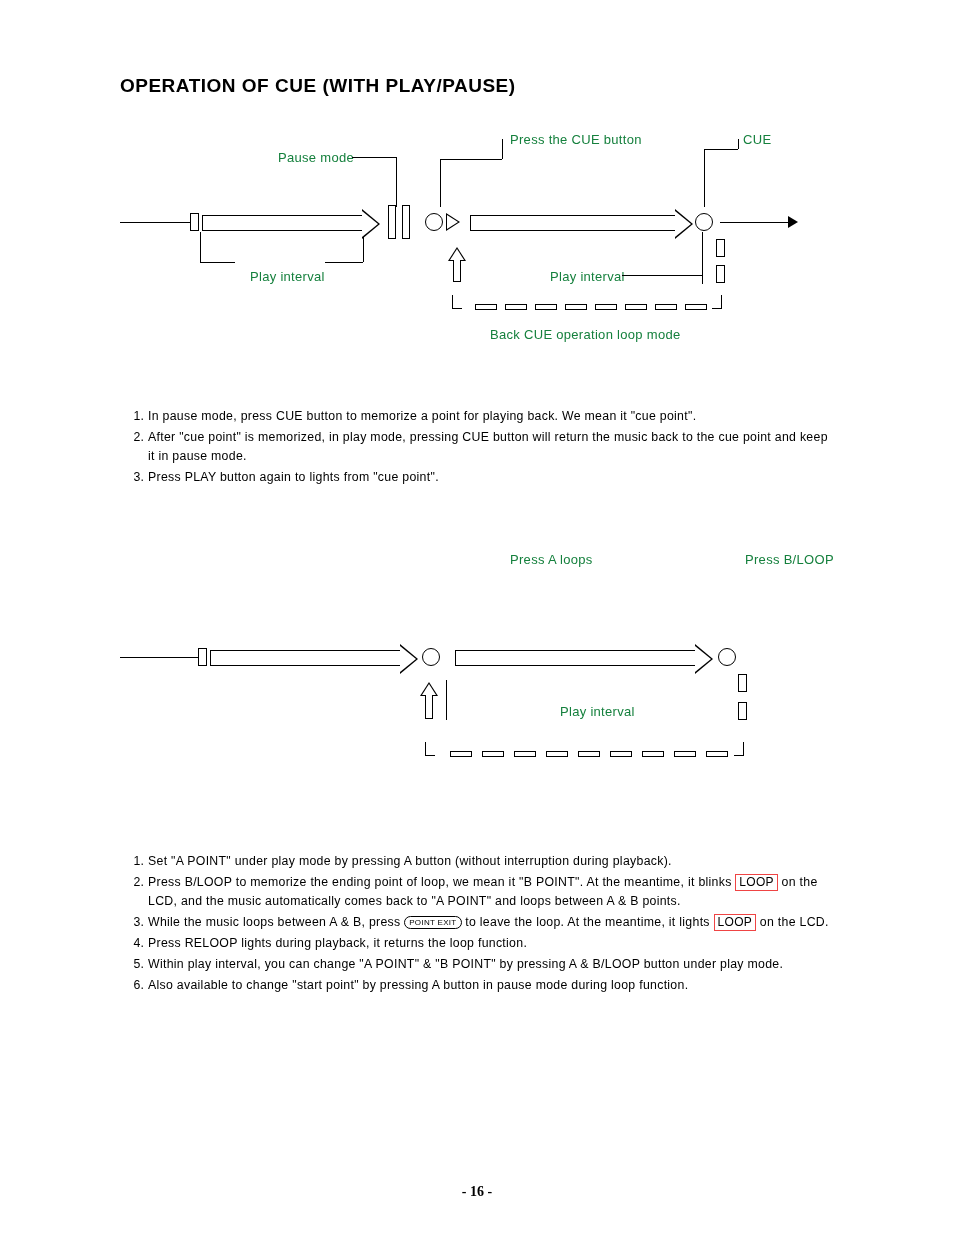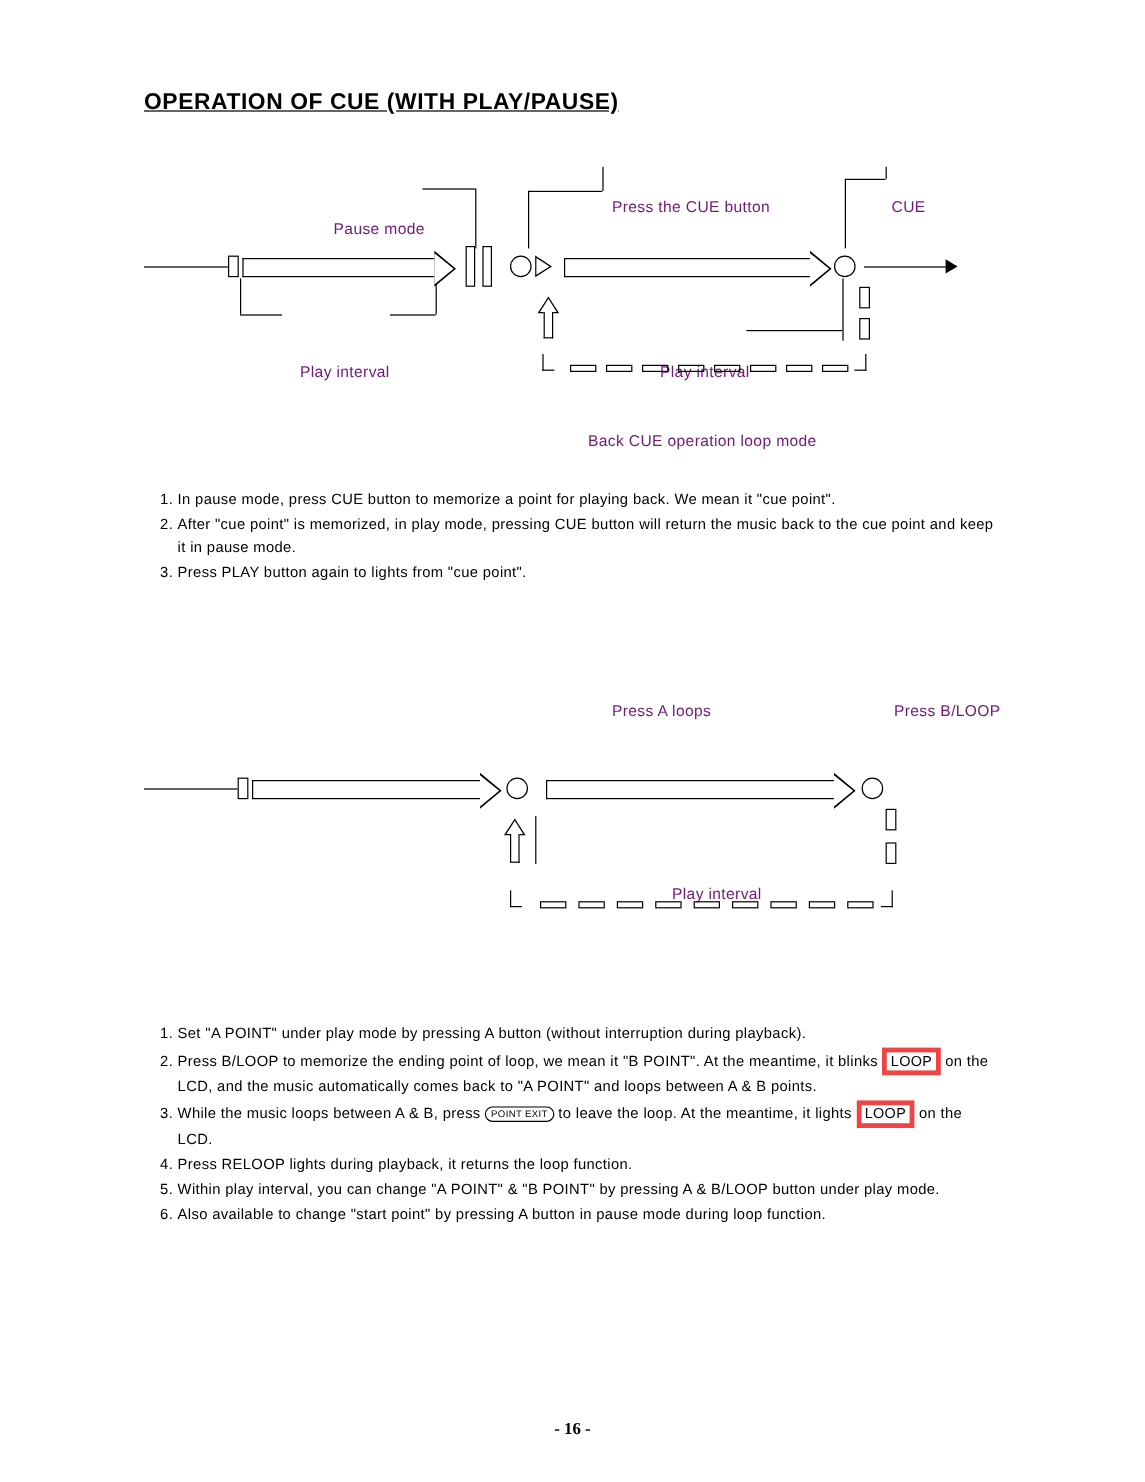--- a/index.html
+++ b/index.html
@@ -15,37 +15,35 @@
     position: relative;
     margin: 0 auto;
     box-sizing: border-box;
     padding: 75px 120px 40px 120px;
   }
   h2.section {
     font-size: 19px;
     font-weight: bold;
     letter-spacing: 0.5px;
     margin: 0 0 30px 0;
-    text-decoration: underline;
   }
   .diagram {
     position: relative;
     width: 710px;
     margin-bottom: 50px;
   }
   .diag1 { height: 230px; }
   .diag2 { height: 260px; }
   .abs { position: absolute; }
   .dlabel {
     font-family: "Arial Narrow", Arial, sans-serif;
     font-size: 13px;
     letter-spacing: 0.3px;
-    color: #701a75;
+    color: #15803d;
     white-space: nowrap;
-    margin-top: 33px;
   }
 
   
   .hline { position:absolute; height: 0; border-top: 1px solid #000; }
   .vline { position:absolute; width: 0; border-left: 1px solid #000; }
   .rect  { position:absolute; background:#fff; border:1px solid #000; box-sizing:border-box; }
   .circle{ position:absolute; background:#fff; border:1px solid #000; border-radius:50%; box-sizing:border-box; }
   .tri-r { position:absolute; width:0; height:0; border-top:6px solid transparent; border-bottom:6px solid transparent; border-left:10px solid #000; }
   .tri-r-hollow {
     position:absolute; width:0; height:0;
@@ -84,21 +82,21 @@
   
   ol.steps {
     font-size: 12.3px;
     letter-spacing: 0.3px;
     line-height: 1.55;
     padding-left: 28px;
     margin: 0 0 55px 0;
   }
   ol.steps li { margin-bottom: 2px; }
   .boxed {
-    display:inline-block; border:4px solid #ef4444; padding:0 3px; font-size:12px; line-height:15px;
+    display:inline-block; border:1px solid #ef4444; padding:0 3px; font-size:12px; line-height:15px;
   }
   .btn-reloop {
     display:inline-block; border:1px solid #000; border-radius:9px; font-size:8px; padding:1px 4px; line-height:9px;
     position:relative; top:-1px;
   }
   .pagenum {
     position:absolute; bottom:35px; left:0; width:100%; text-align:center;
     font-family: "Times New Roman", serif; font-size:14px; font-weight:bold;
   }
 </style>

